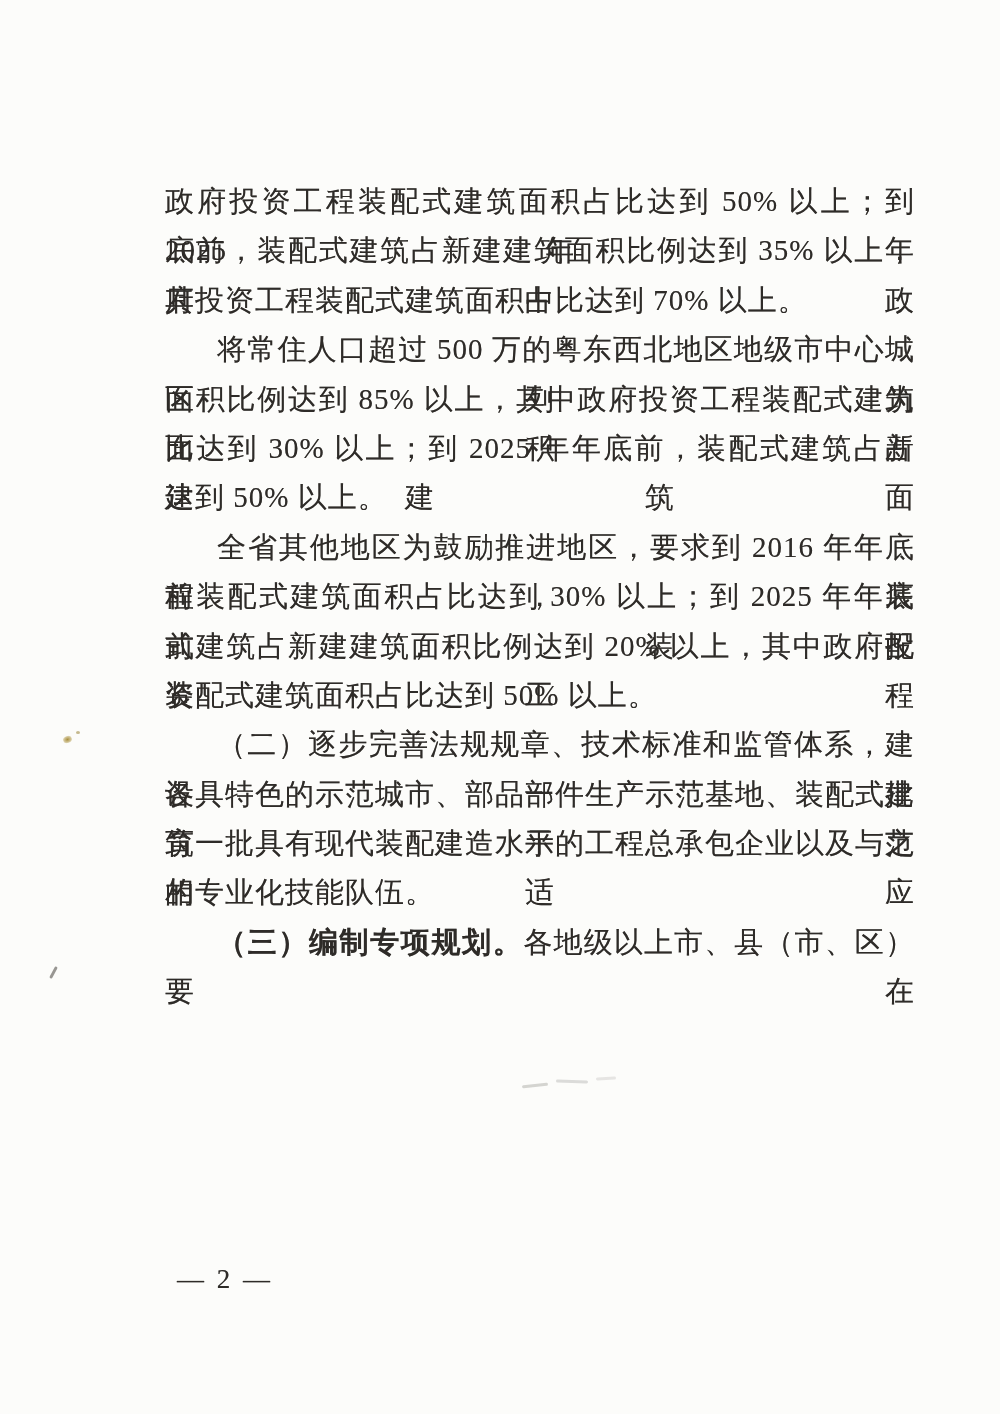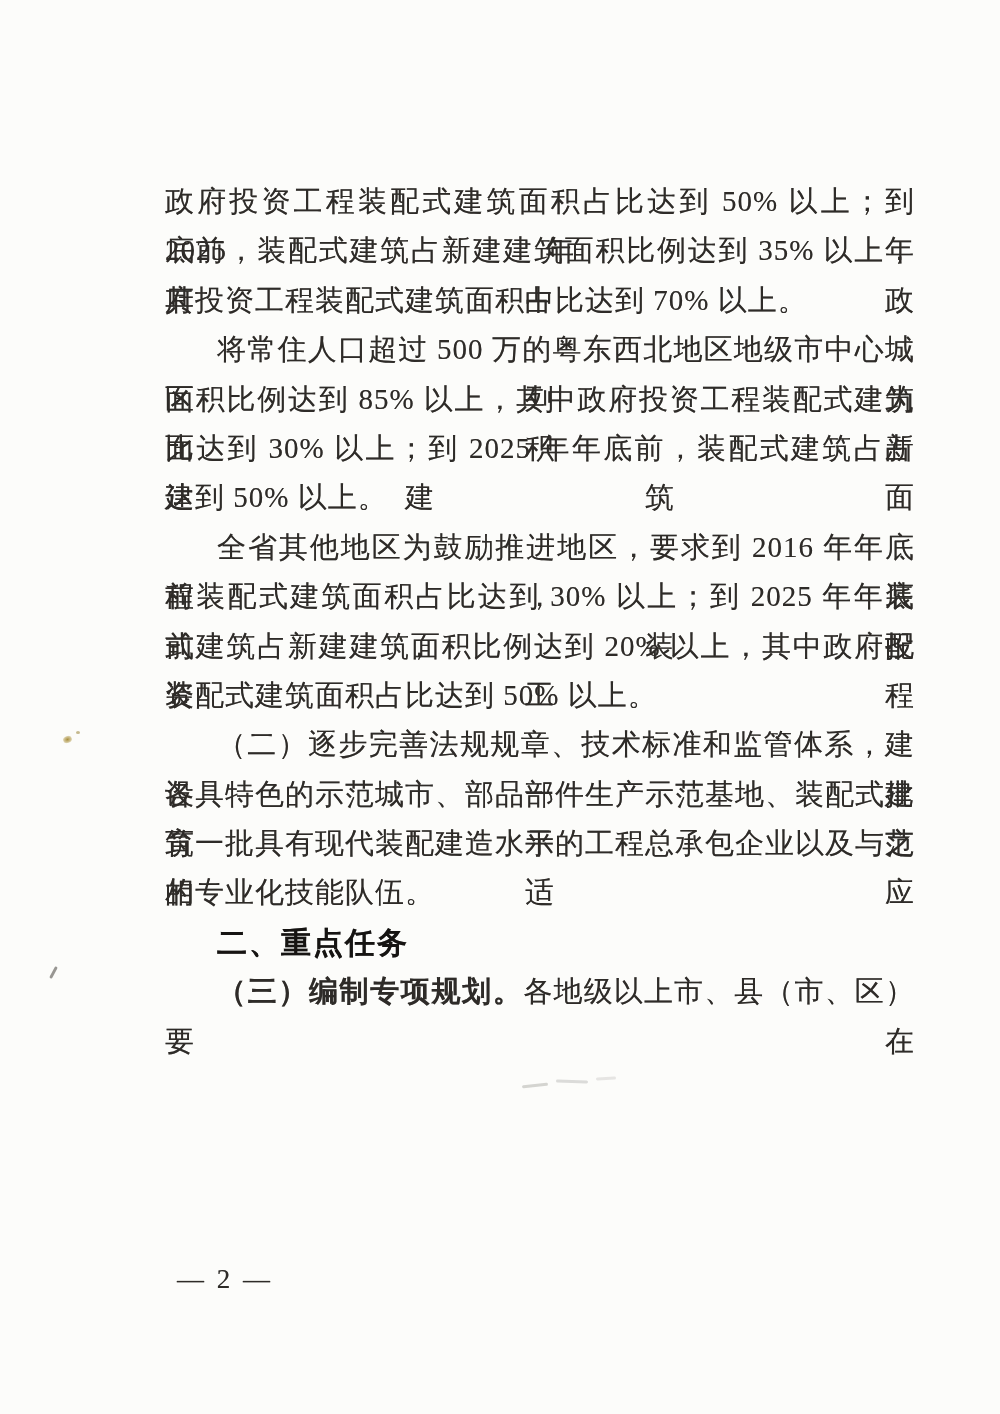--- a/index.html
+++ b/index.html
@@ -108,21 +108,20 @@
       <div class="line">比达到 30% 以上；到 2025 年年底前，装配式建筑占新建建筑面</div>
       <div class="line short">达到 50% 以上。</div>
       <div class="line indent">全省其他地区为鼓励推进地区，要求到 2016 年年底前，装</div>
       <div class="line">程装配式建筑面积占比达到 30% 以上；到 2025 年年底前，装配</div>
       <div class="line">式建筑占新建建筑面积比例达到 20% 以上，其中政府投资工程</div>
       <div class="line short">装配式建筑面积占比达到 50% 以上。</div>
       <div class="line indent">（二）逐步完善法规规章、技术标准和监管体系，建设一批</div>
       <div class="line">各具特色的示范城市、部品部件生产示范基地、装配式建筑示范</div>
       <div class="line">育一批具有现代装配建造水平的工程总承包企业以及与之相适应</div>
       <div class="line short">的专业化技能队伍。</div>
-      <div class="line heading indent short">二、重点任务</div>
       <div class="line indent"><span class="lead">（三）编制专项规划。</span>各地级以上市、县（市、区）要在</div>
     </main>
   <div class="page-number">— 2 —</div>
   <div class="speck speck-gold"></div>
   <div class="speck speck-gold2"></div>
   <div class="speck speck-dark"></div>
   <div class="smudge smudge-1"></div>
   <div class="smudge smudge-2"></div>
   <div class="smudge smudge-3"></div>
 </div>

